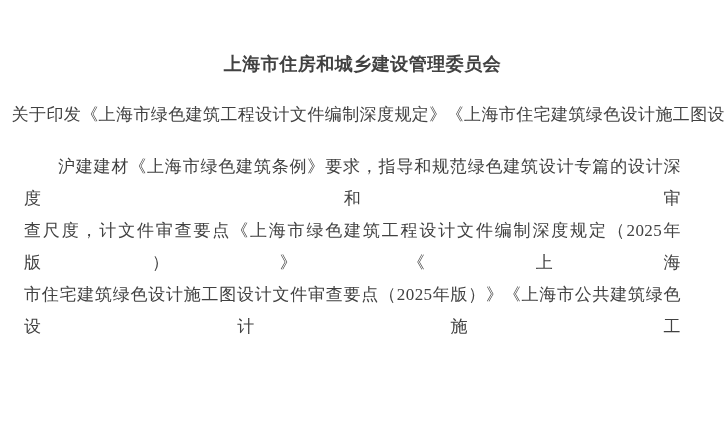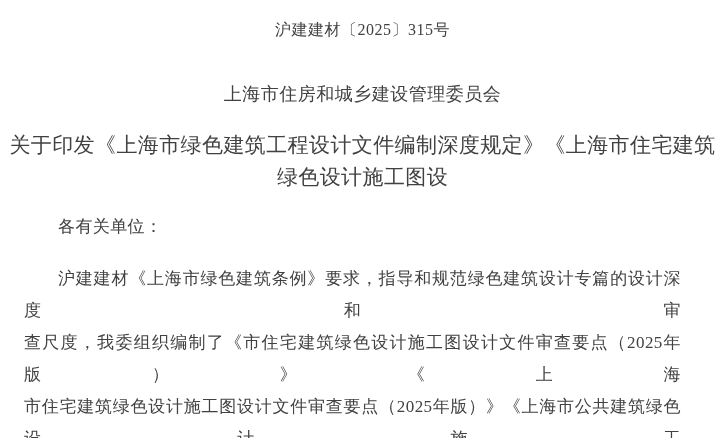--- a/index.html
+++ b/index.html
@@ -22,33 +22,34 @@
     background: #ffffff;
   }
   .doc-number {
     margin-top: 14px;
     line-height: 32px;
     font-size: 16px;
     text-align: center;
     letter-spacing: 0.5px;
   }
   .issuer {
-    margin-top: 32px;
+    margin-top: 48px;
     line-height: 32px;
     font-size: 18px;
     text-align: center;
     letter-spacing: 0.5px;
+    font-weight: bold;
   }
   .title-block {
     margin-top: 19px;
   }
   .title-line {
     line-height: 32px;
-    font-size: 21px;
-    text-align: center;
+    font-size: 17px;
+    text-align: right;
     letter-spacing: 0.4px;
   }
   .salutation {
     margin-top: 18px;
     margin-left: 24px;
     line-height: 32px;
     font-size: 17px;
     text-indent: 2em;
     letter-spacing: 0.4px;
   }
@@ -70,30 +71,28 @@
   }
   .body-line.indent {
     text-indent: 2em;
   }
 </style>
 </head>
 <body>
 
 <div class="page">
 
-  <div class="doc-number">沪建建材〔2025〕315号</div>
 
   <div class="issuer">上海市住房和城乡建设管理委员会</div>
 
   <div class="title-block">
     <div class="title-line">关于印发《上海市绿色建筑工程设计文件编制深度规定》《上海市住宅建筑绿色设计施工图设</div>
   </div>
 
-  <div class="salutation">各有关单位：</div>
 
   <div class="body-block">
     <div class="body-line justify indent">沪建建材《上海市绿色建筑条例》要求，指导和规范绿色建筑设计专篇的设计深度和审</div>
-    <div class="body-line justify">查尺度，我委组织编制了《市住宅建筑绿色设计施工图设计文件审查要点（2025年版）》《上海</div>
+    <div class="body-line justify">查尺度，计文件审查要点《上海市绿色建筑工程设计文件编制深度规定（2025年版）》《上海</div>
     <div class="body-line justify">市住宅建筑绿色设计施工图设计文件审查要点（2025年版）》《上海市公共建筑绿色设计施工</div>
 
   </div>
 
 </div>
 
 </body></html>

